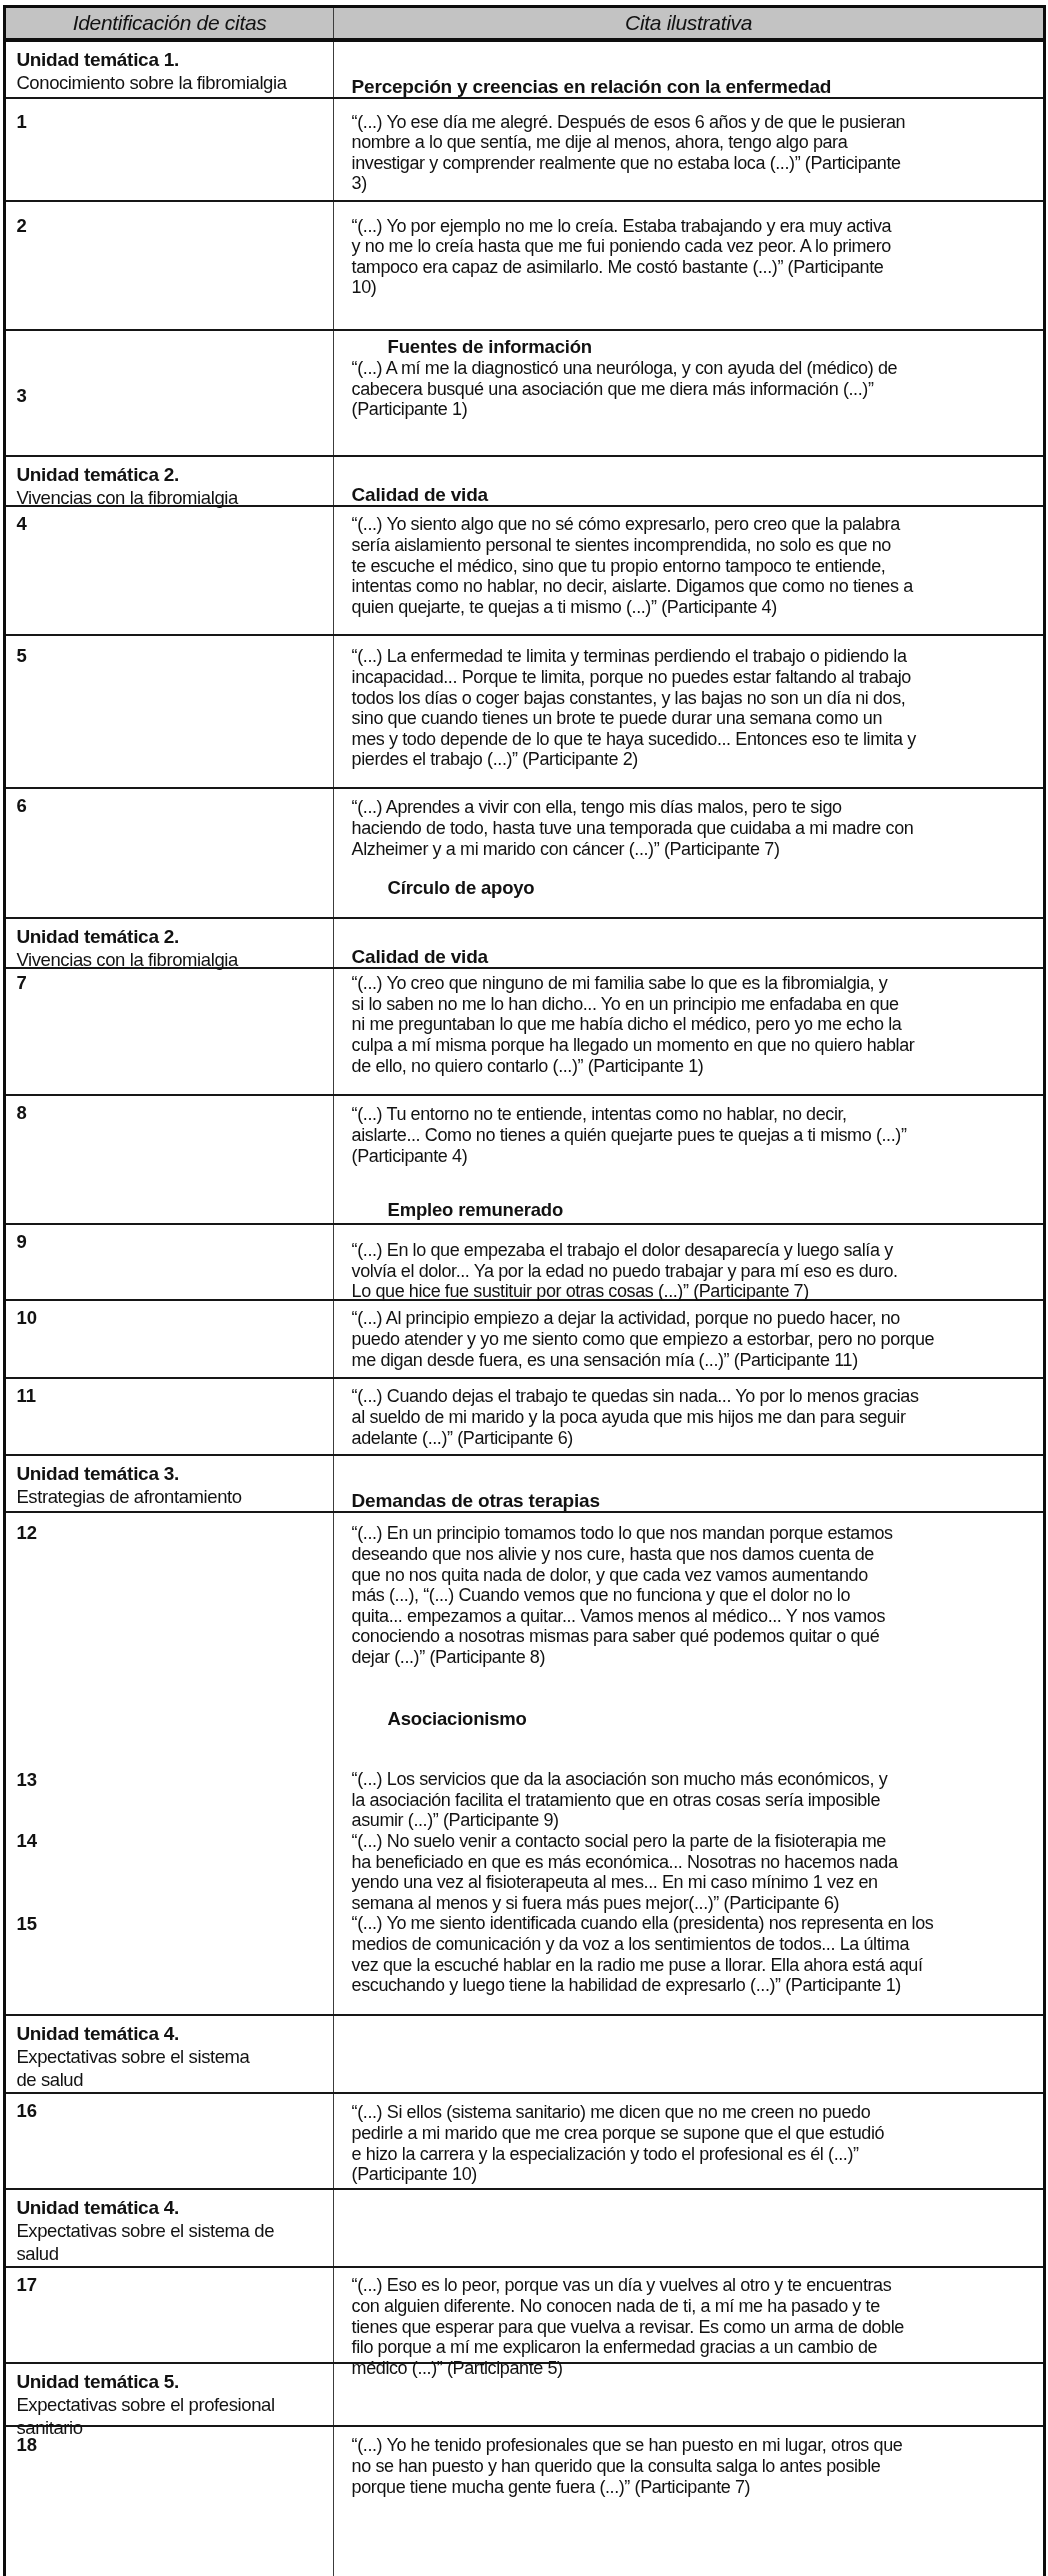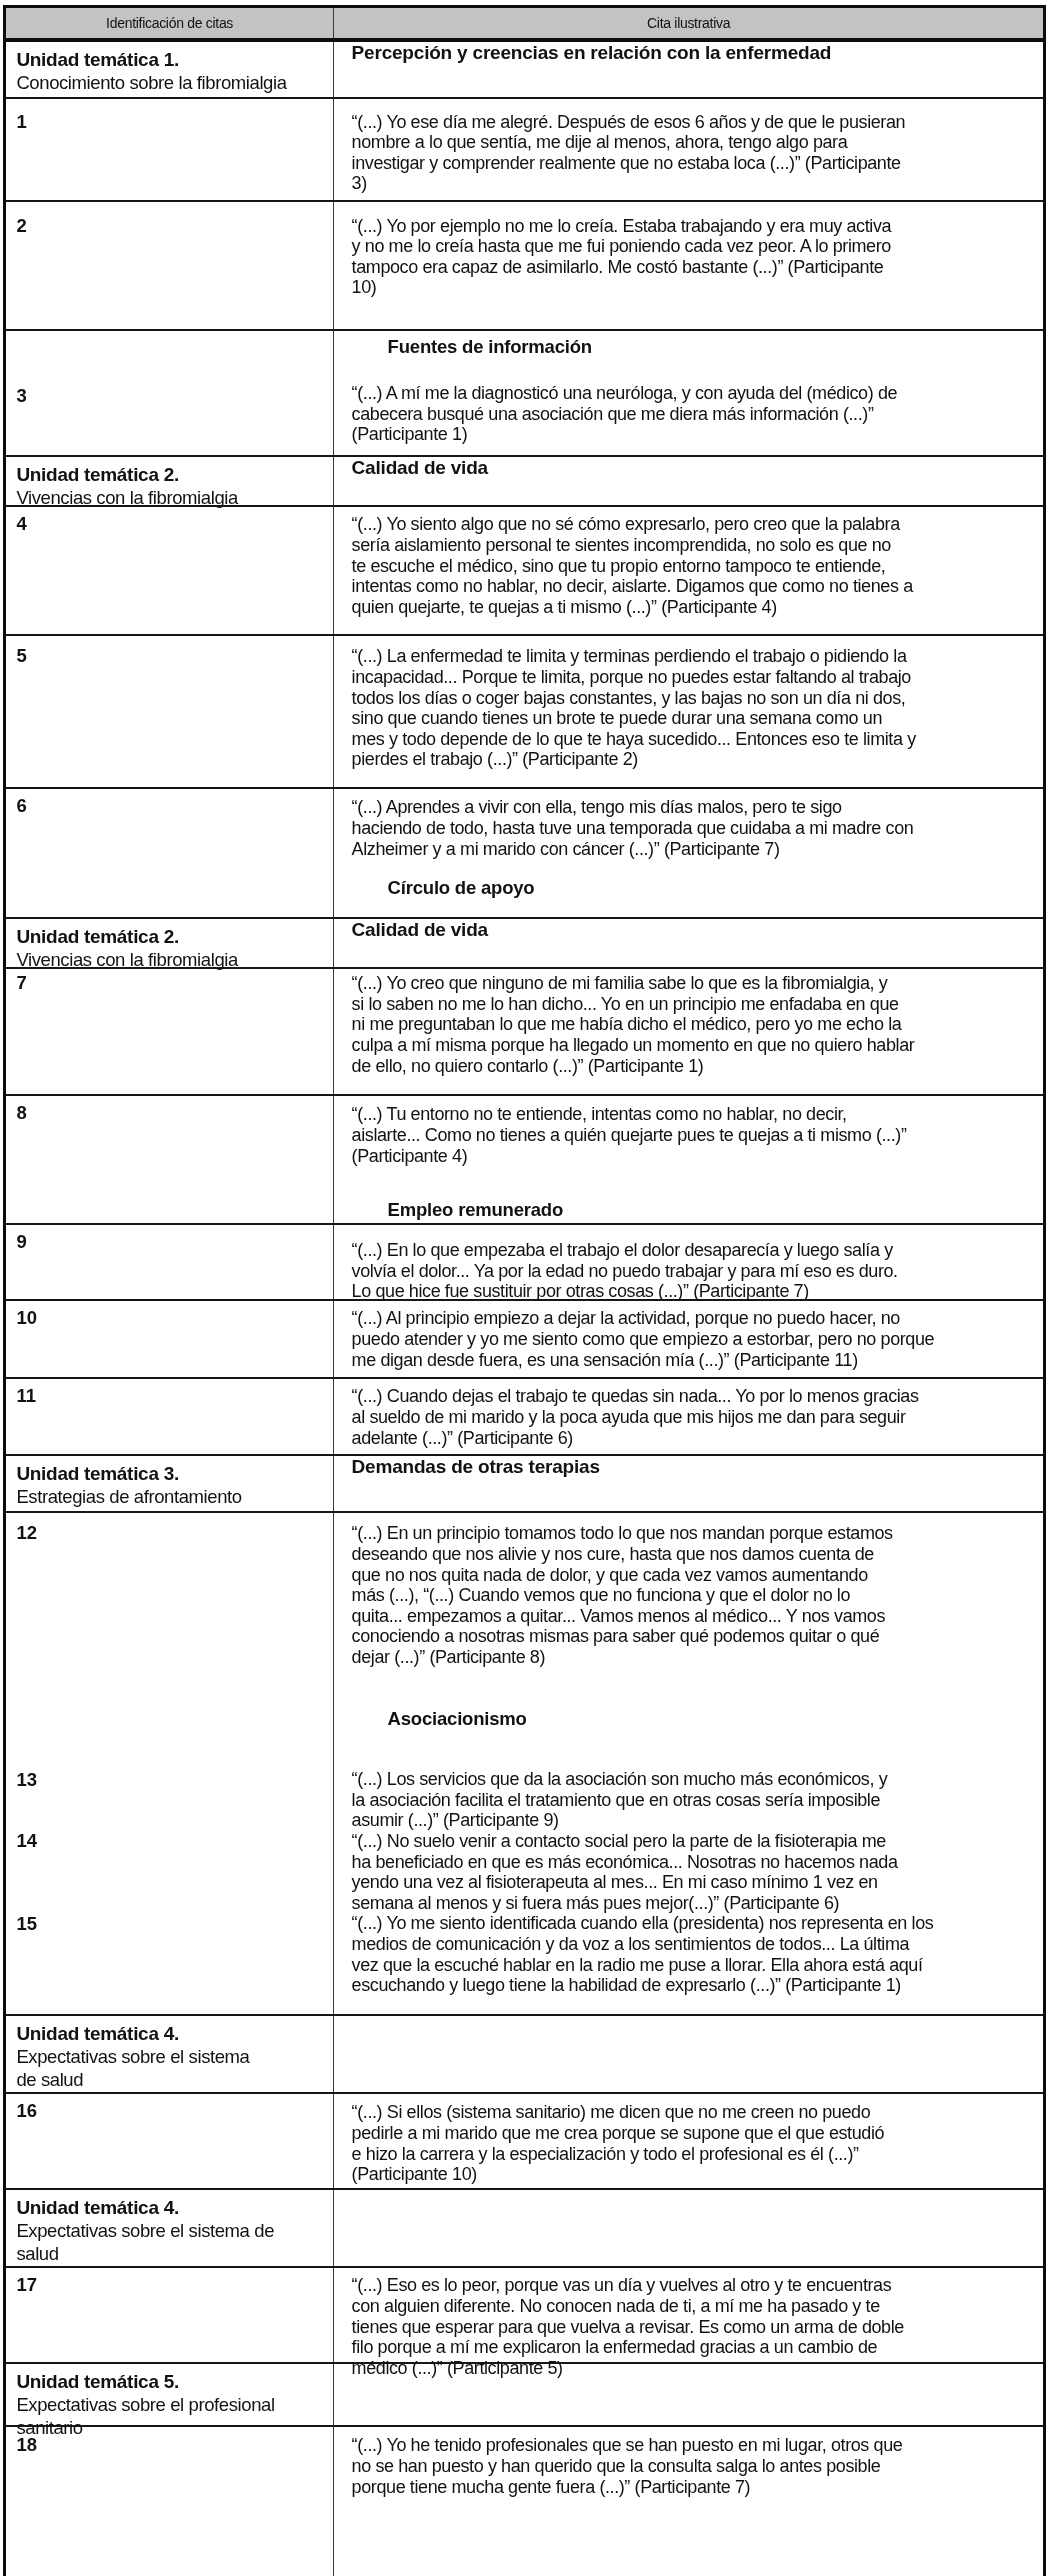--- a/index.html
+++ b/index.html
@@ -9,26 +9,26 @@
        border:3.1px solid #0c0c0c;box-sizing:border-box;background:#fff;}
   .row{display:flex;box-sizing:border-box;border-top:2.1px solid #161616;}
   .row.first{border-top:none;}
   .row.thick{border-top:4.6px solid #0e0e0e;}
   .cl{width:328px;flex:0 0 328px;border-right:1px solid #3c3c3c;
       box-sizing:border-box;position:relative;padding:7.2px 5.2px 0 10.3px;}
   .cr{flex:1;box-sizing:border-box;padding:8.2px 12.4px 0 17.5px;position:relative;}
   
   .hdr{background:#c3c3c3;height:30px;}
   .hdr .cl,.hdr .cr{display:flex;align-items:center;justify-content:center;padding:0;}
-  .hdr span{font-size:14px;letter-spacing:-0.3px;}
+  .hdr span{font-style:italic;font-size:21px;letter-spacing:-0.3px;}
   
   .unit .cl{padding-top:6.2px;}
   .u1{font-weight:700;font-size:19px;line-height:23px;letter-spacing:-0.3px;}
   .u2{font-size:18.5px;line-height:23px;white-space:pre-line;letter-spacing:-0.4px;}
-  .unit .cr{display:flex;align-items:flex-start;padding-top:0;}
+  .unit .cr{display:flex;align-items:flex-end;padding-top:0;}
   .uh{font-weight:700;font-size:19px;letter-spacing:-0.2px;line-height:21.6px;}
   
   .num{font-weight:700;font-size:18.5px;line-height:20.6px;}
   .q{margin:0;font-size:18px;line-height:20.6px;letter-spacing:-0.4px;
      white-space:pre-line;}
   .qh{margin:0;font-weight:700;font-size:18.5px;line-height:20.6px;letter-spacing:-0.2px;padding-left:36px;}
   .absnum{position:absolute;left:10.3px;}
 </style>
 </head>
 <body>
@@ -78,21 +78,21 @@
 10)</p>
       </div>
     </div>
 
     <div class="row" style="height:126px">
       <div class="cl" style="padding-top:55px">
         <div class="num">3</div>
       </div>
       <div class="cr" style="padding-top:6.2px">
         <p class="qh">Fuentes de información</p>
-        <p class="q" style="margin-top:25px">“(...) A mí me la diagnosticó una neuróloga, y con ayuda del (médico) de
+        <p class="q" style="">“(...) A mí me la diagnosticó una neuróloga, y con ayuda del (médico) de
 cabecera busqué una asociación que me diera más información (...)”
 (Participante 1)</p>
       </div>
     </div>
 
     <div class="row unit" style="height:50px">
       <div class="cl">
         <div class="u1">Unidad temática 2.</div>
         <div class="u2">Vivencias con la fibromialgia</div>
       </div>

